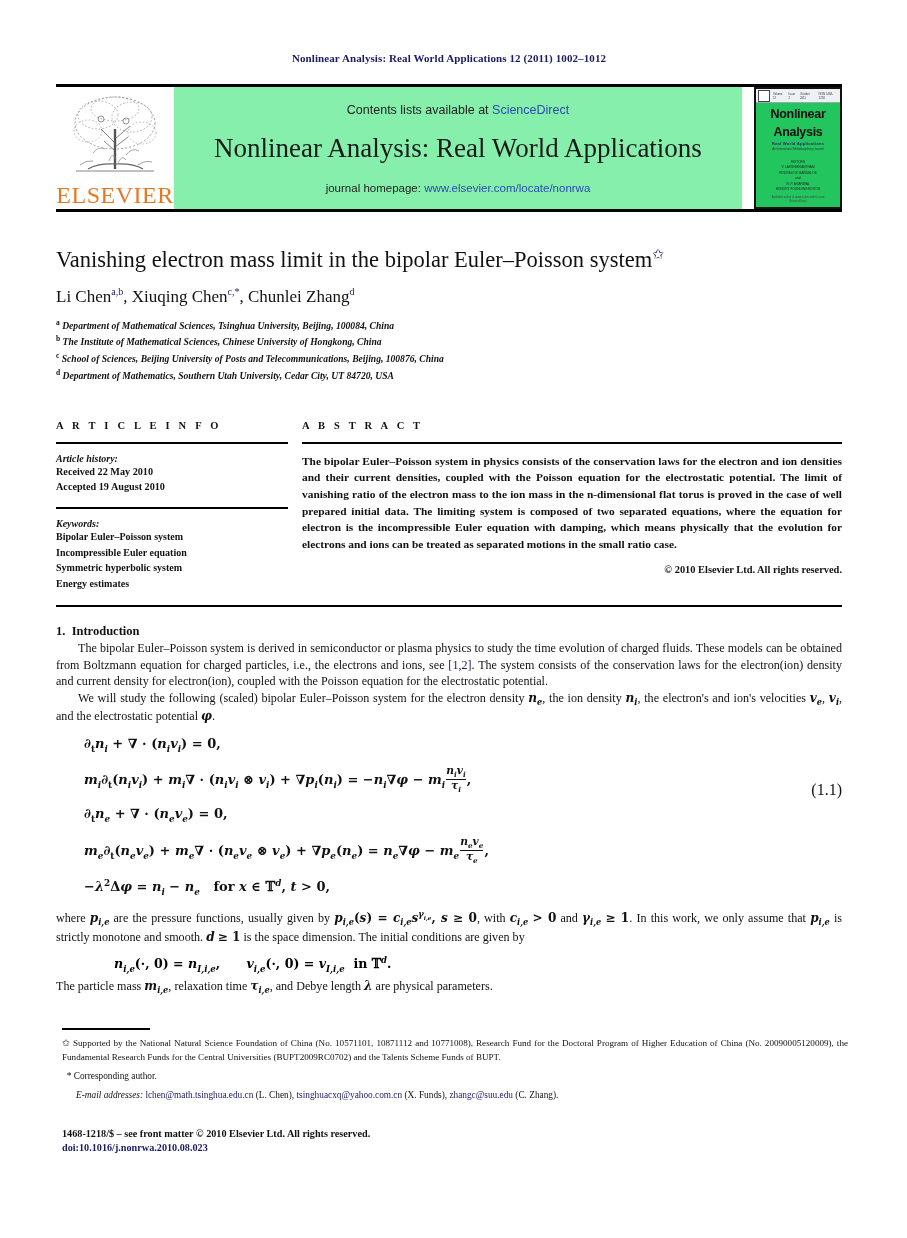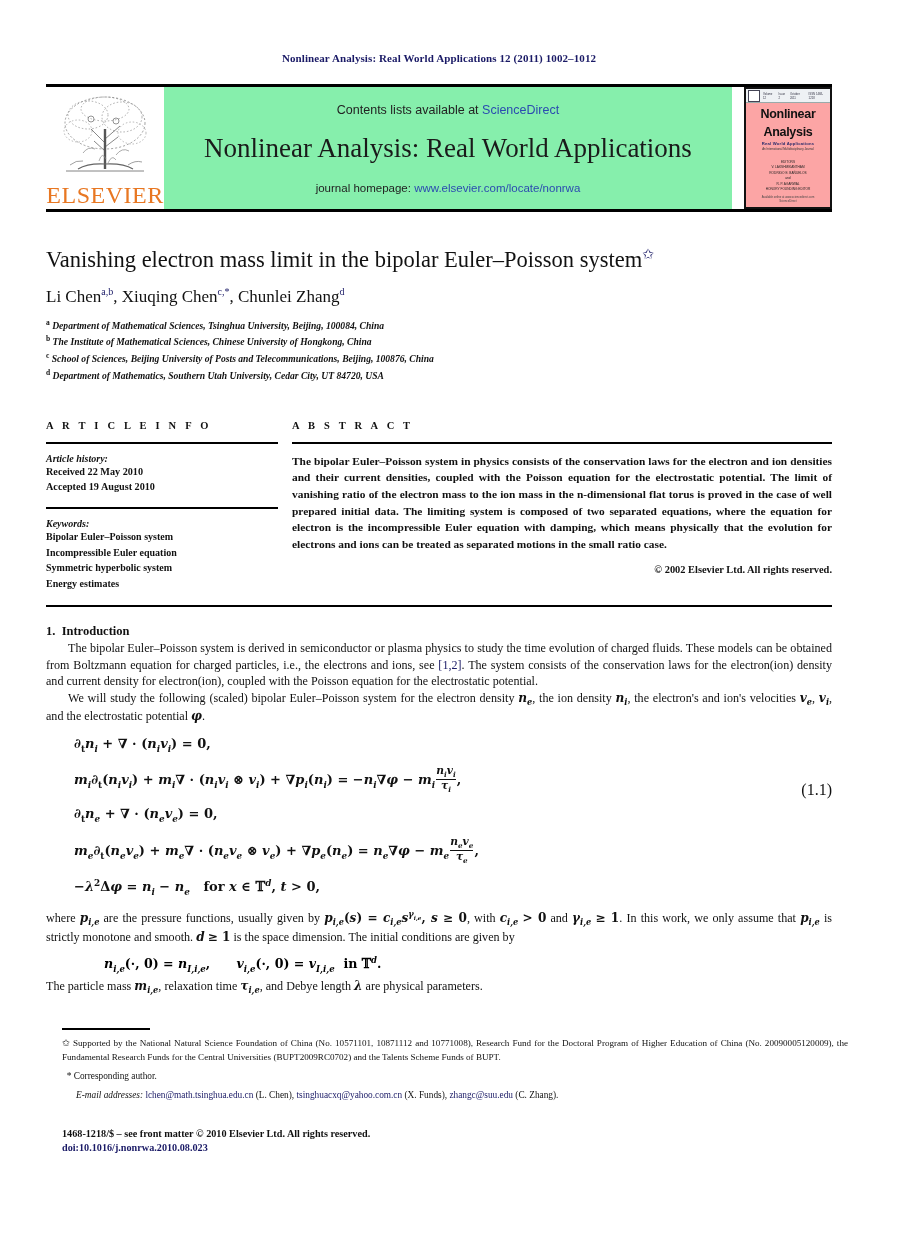--- a/index.html
+++ b/index.html
@@ -14,21 +14,21 @@
   .page {
     position: relative;
     width: 907px;
     height: 1238px;
     margin: 0 auto;
     background: #ffffff;
     overflow: hidden;
   }
   .inner {
     position: absolute;
-    left: 46px;
+    left: 56px;
     top: 0;
     width: 786px;
   }
 
   
   .running-head {
     text-align: center;
     font-size: 11px;
     font-weight: bold;
     color: #1a1a66;
@@ -101,21 +101,21 @@
     display: flex;
     align-items: center;
     justify-content: flex-end;
     padding-left: 12px;
     box-sizing: border-box;
   }
   .cover {
     width: 92px;
     height: 118px;
     border: 2px solid #111;
-    background: #fca5a5;
+    background: #22c55e;
     position: relative;
     overflow: hidden;
     font-family: "Liberation Sans", sans-serif;
   }
   .cover-topbar {
     height: 13px;
     border-bottom: 1px solid #9aa;
     display: flex;
     align-items: center;
     font-size: 2.8px;
@@ -465,21 +465,21 @@
         <div class="kw-line">Bipolar Euler–Poisson system</div>
         <div class="kw-line">Incompressible Euler equation</div>
         <div class="kw-line">Symmetric hyperbolic system</div>
         <div class="kw-line">Energy estimates</div>
       </div>
 
       <div class="col-abstract">
         <div class="sect-head">A B S T R A C T</div>
         <div class="hrule-thick"></div>
         <div class="abstract-body">The bipolar Euler–Poisson system in physics consists of the conservation laws for the electron and ion densities and their current densities, coupled with the Poisson equation for the electrostatic potential. The limit of vanishing ratio of the electron mass to the ion mass in the n-dimensional flat torus is proved in the case of well prepared initial data. The limiting system is composed of two separated equations, where the equation for electron is the incompressible Euler equation with damping, which means physically that the evolution for electrons and ions can be treated as separated motions in the small ratio case.</div>
-        <div class="abstract-copy">© 2002 Elsevier Ltd. All rights reserved.</div>
+        <div class="abstract-copy">© 2010 Elsevier Ltd. All rights reserved.</div>
       </div>
     </div>
 
     <div class="body-rule"></div>
 
     <div class="section-title"><span>1.</span>&nbsp; <span>Introduction</span></div>
 
     <p class="body-par">The bipolar Euler–Poisson system is derived in semiconductor or plasma physics to study the time evolution of charged fluids. These models can be obtained from Boltzmann equation for charged particles, i.e., the electrons and ions, see <span class="ref-link">[1,2]</span>. The system consists of the conservation laws for the electron(ion) density and current density for electron(ion), coupled with the Poisson equation for the electrostatic potential.</p>
 
     <p class="body-par">We will study the following (scaled) bipolar Euler–Poisson system for the electron density <span class="math it">n<sub class="m">e</sub></span>, the ion density <span class="math it">n<sub class="m">i</sub></span>, the electron's and ion's velocities <span class="math it">v<sub class="m">e</sub></span>, <span class="math it">v<sub class="m">i</sub></span>, and the electrostatic potential <span class="math it">φ</span>.</p>

